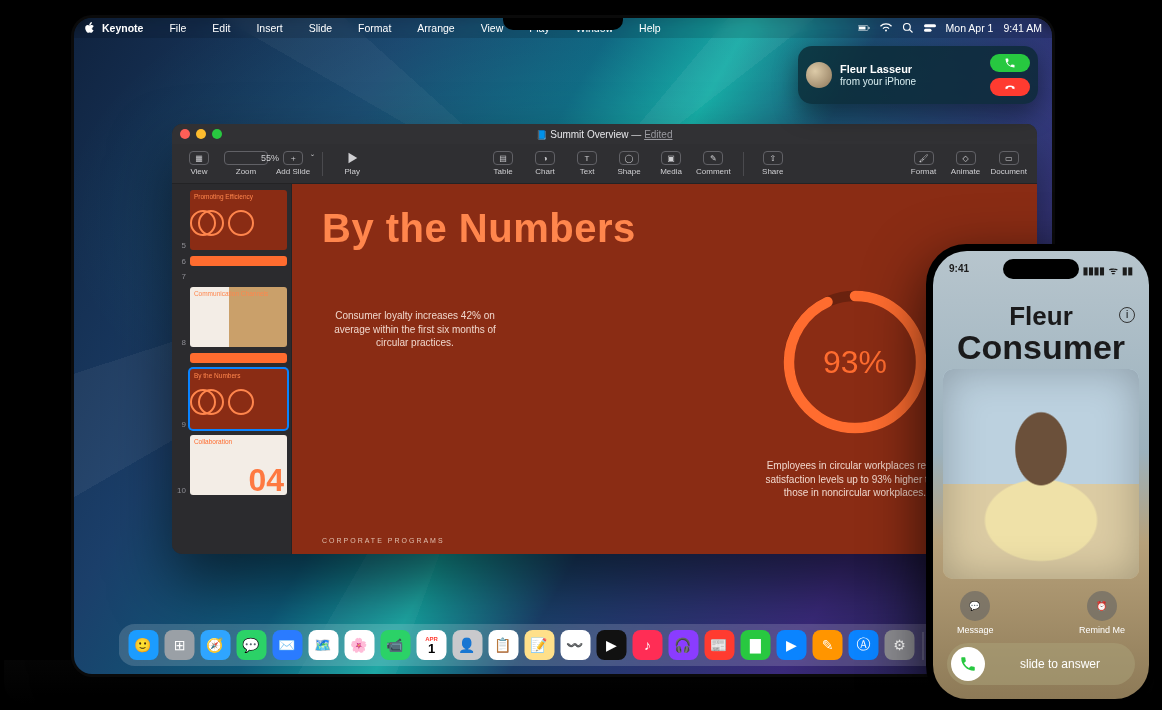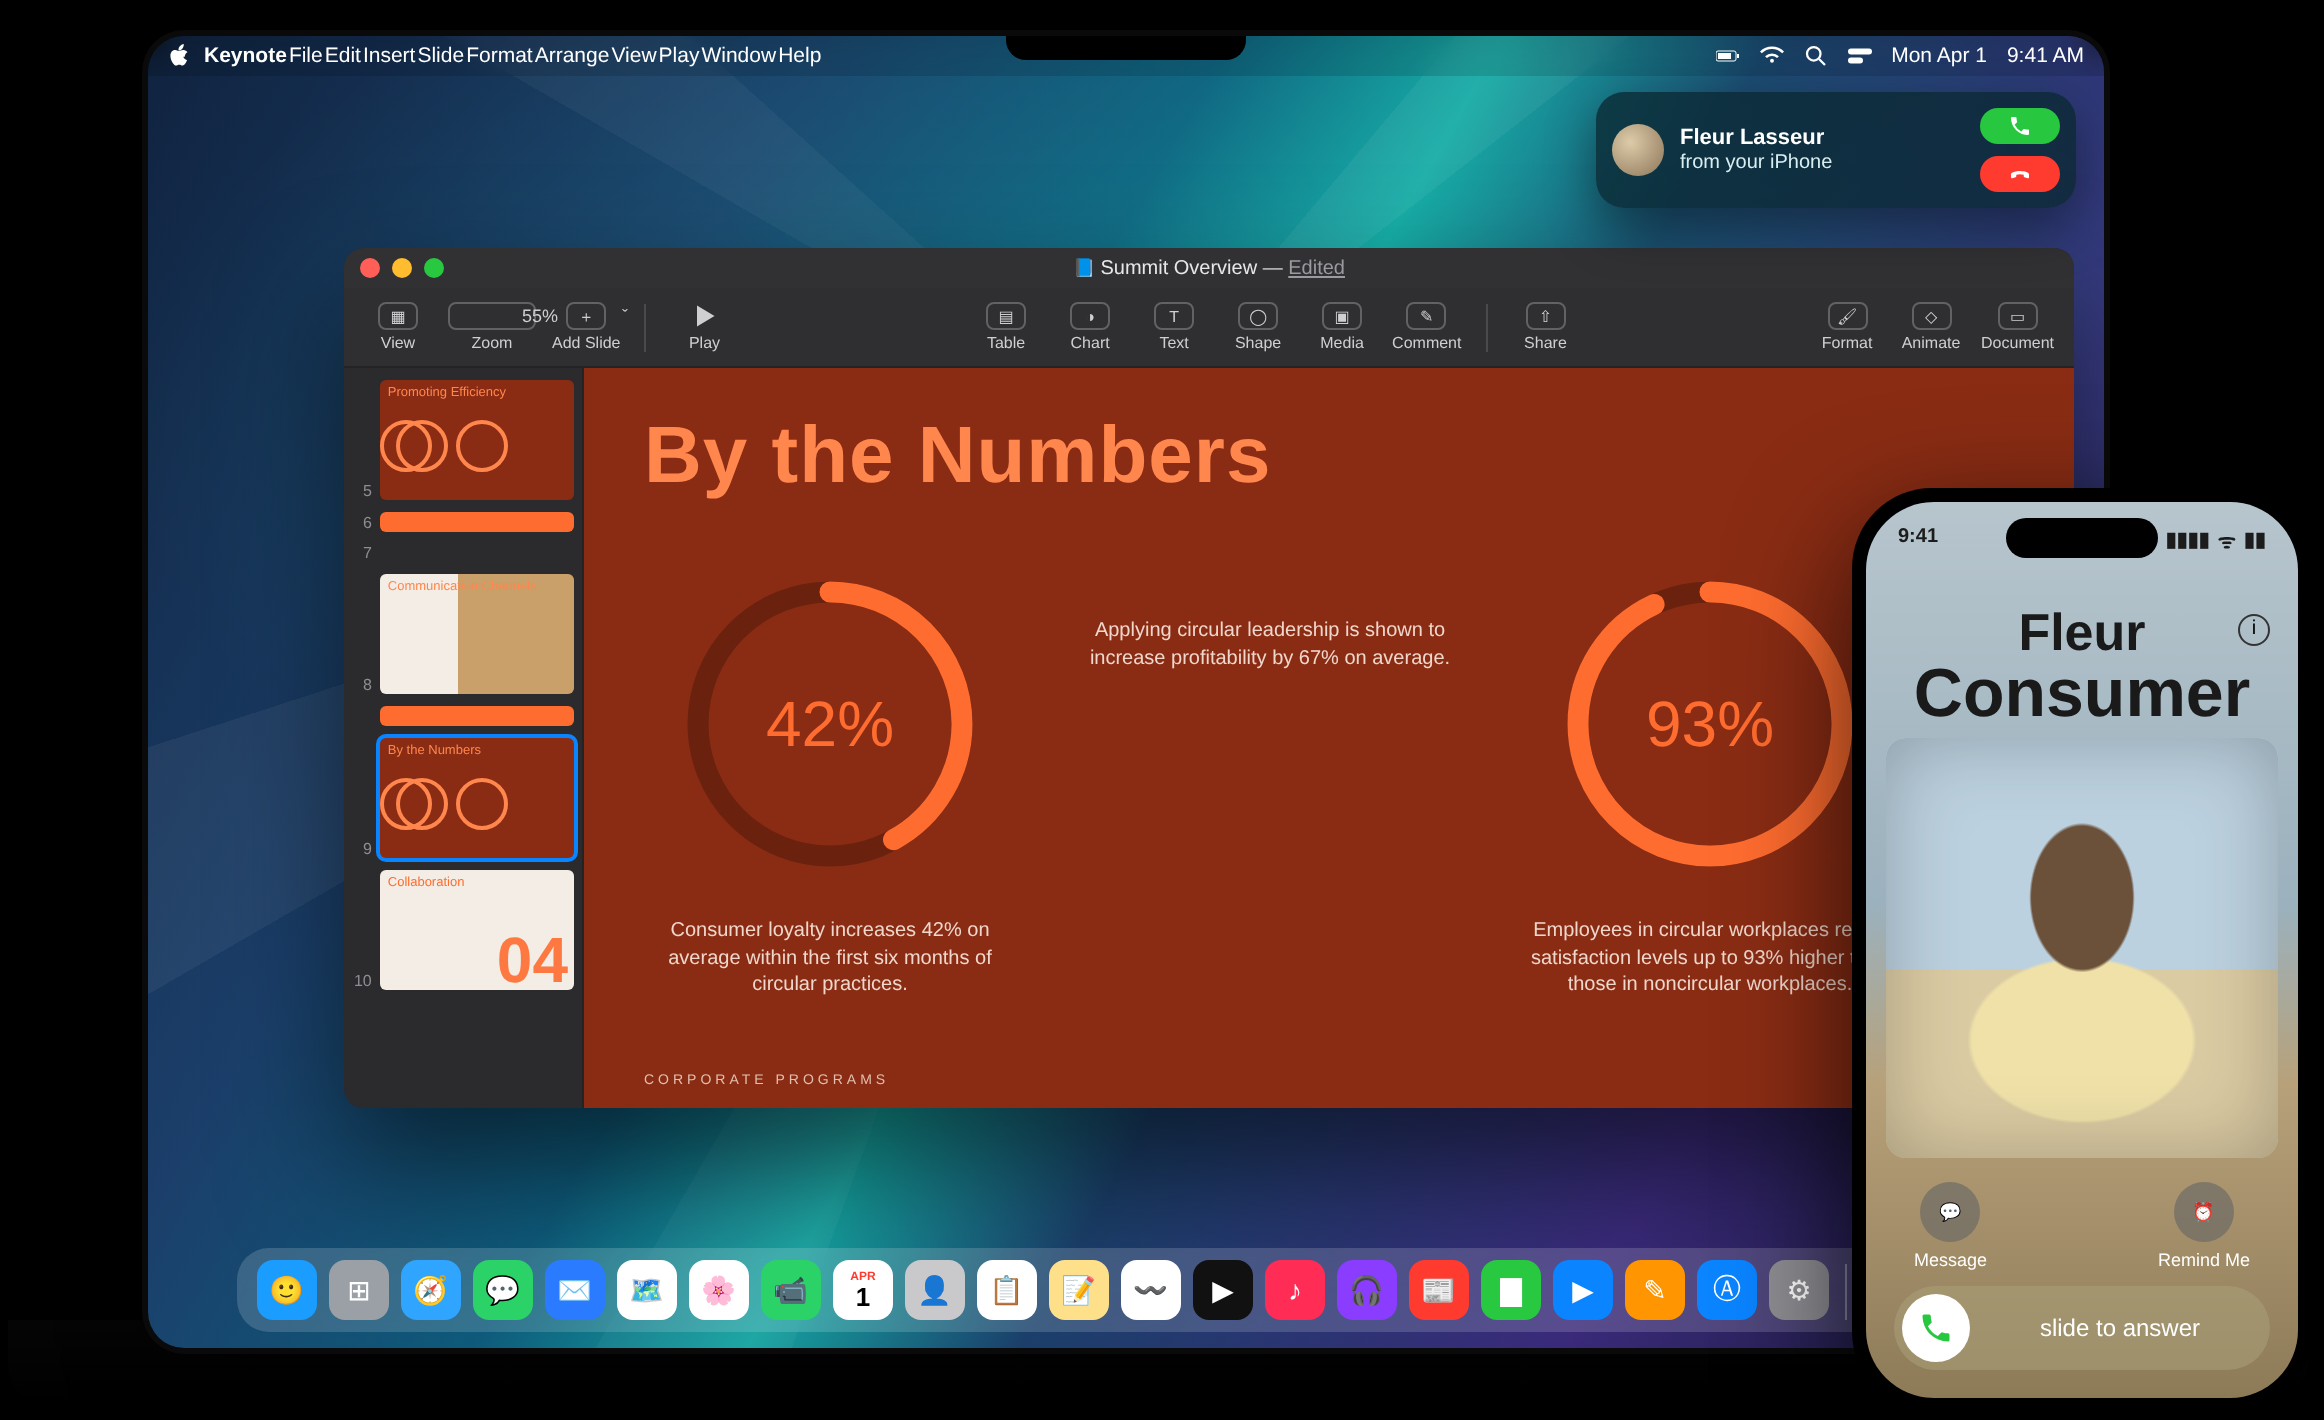--- a/index.html
+++ b/index.html
@@ -52,21 +52,21 @@
   
   .menubar {
     position: absolute; left:0; right:0; top:0; height:20px;
     display:flex; align-items:center; padding:0 10px;
     color:#fff; font-size:10.5px;
     background: rgba(0,0,0,.12);
     backdrop-filter: blur(6px);
     z-index: 6;
   }
   .menubar .apple { margin-right:6px; }
-  .menubar ul { list-style:none; display:flex; gap:1px; }
+  .menubar ul { list-style:none; display:flex; gap:26px; }
   .menubar .right { margin-left:auto; display:flex; align-items:center; gap:10px; }
   .menubar li, .menubar span { cursor:default; }
   .menubar svg { width:12px; height:12px; fill:#fff; display:block; }
 
   
   .call-banner {
     position:absolute; top:28px; right:14px; width:240px;
     background: rgba(10,40,50,.78);
     border-radius:14px; padding:8px 8px 8px 8px;
     display:flex; align-items:center; gap:8px;
@@ -433,31 +433,23 @@
               <div class="t-title">Collaboration</div>
               <div class="bignum">04</div>
             </div>
           </div>
         </div>
 
       <div class="kn-canvas">
         <h1>By the Numbers</h1>
         <div class="rings">
           <div class="ringwrap">
-            <div class="ring-big">
-              <svg viewBox="0 0 100 100">
-                <circle cx="50" cy="50" r="44" fill="none" stroke="#6a220f" stroke-width="7"></circle>
-                <circle cx="50" cy="50" r="44" fill="none" stroke="#ff6c2f" stroke-width="7" stroke-linecap="round" stroke-dasharray="276.5" stroke-dashoffset="160.4"></circle>
-              </svg>
-              <div class="pct">42%</div>
-            </div>
             <div class="caption">Consumer loyalty increases 42% on average within the first six months of circular practices.</div>
           </div>
           <div class="ringwrap">
-            <div class="caption">Applying circular leadership is shown to increase profitability by 67% on average.</div>
           </div>
           <div class="ringwrap">
             <div class="ring-big">
               <svg viewBox="0 0 100 100">
                 <circle cx="50" cy="50" r="44" fill="none" stroke="#6a220f" stroke-width="7"></circle>
                 <circle cx="50" cy="50" r="44" fill="none" stroke="#ff6c2f" stroke-width="7" stroke-linecap="round" stroke-dasharray="276.5" stroke-dashoffset="19.4"></circle>
               </svg>
               <div class="pct">93%</div>
             </div>
             <div class="caption">Employees in circular workplaces report satisfaction levels up to 93% higher than those in noncircular workplaces.</div>

